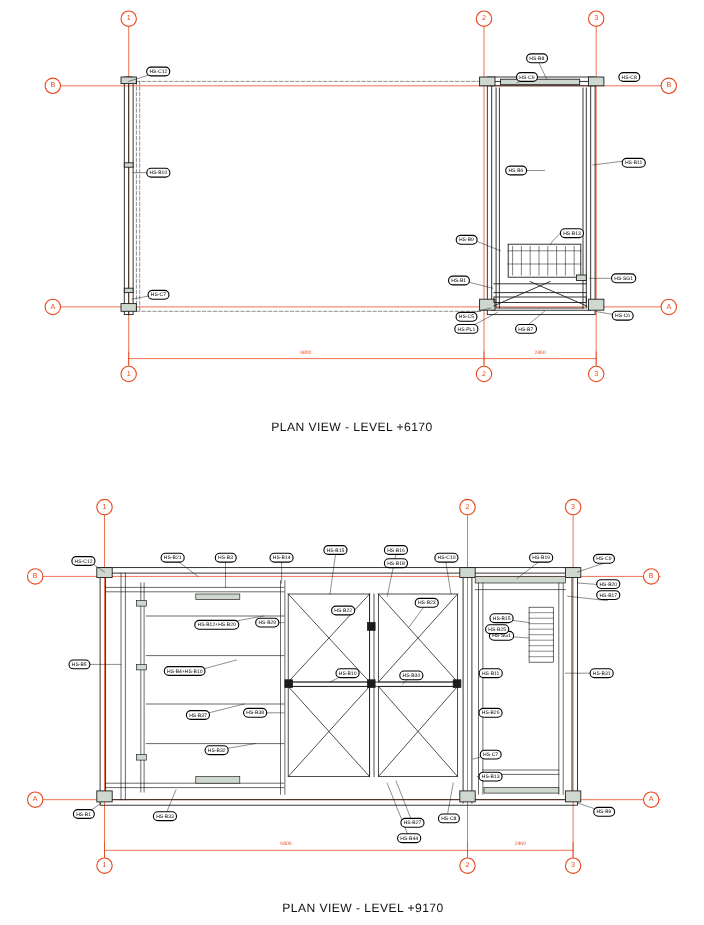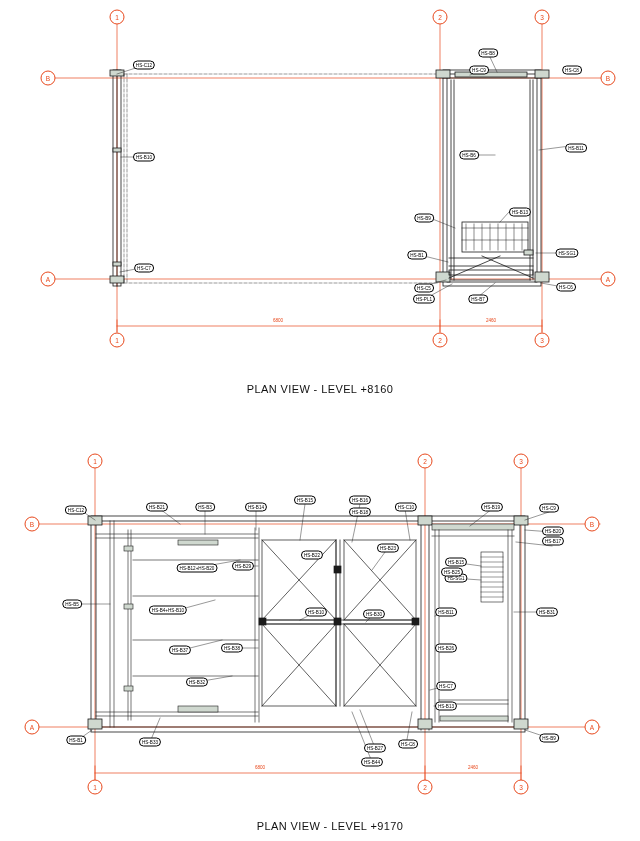--- a/index.html
+++ b/index.html
@@ -362,21 +362,21 @@
   <div class="tag" style="left:469px; top:155px;">HS-B6</div>
   <div class="tag" style="left:424px; top:218px;">HS-B9</div>
   <div class="tag" style="left:520px; top:212px;">HS-B13</div>
   <div class="tag" style="left:567px; top:253px;">HS-SG1</div>
   <div class="tag" style="left:417px; top:255px;">HS-B1</div>
   <div class="tag" style="left:424px; top:288px;">HS-C5</div>
   <div class="tag" style="left:424px; top:299px;">HS-PL1</div>
   <div class="tag" style="left:478px; top:299px;">HS-B7</div>
   <div class="tag" style="left:566px; top:287px;">HS-C6</div>
 
-  <div class="caption" id="caption-upper">PLAN VIEW - LEVEL +8160</div>
+  <div class="caption" id="caption-upper">PLAN VIEW - LEVEL +6170</div>
 
   <div class="grid-bubble" style="left:95px; top:461px;">1</div>
   <div class="grid-bubble" style="left:425px; top:461px;">2</div>
   <div class="grid-bubble" style="left:521px; top:461px;">3</div>
   <div class="grid-bubble" style="left:32px; top:524px;">B</div>
   <div class="grid-bubble" style="left:32px; top:727px;">A</div>
   <div class="grid-bubble" style="left:592px; top:524px;">B</div>
   <div class="grid-bubble" style="left:592px; top:727px;">A</div>
   <div class="grid-bubble" style="left:95px; top:787px;">1</div>
   <div class="grid-bubble" style="left:425px; top:787px;">2</div>

